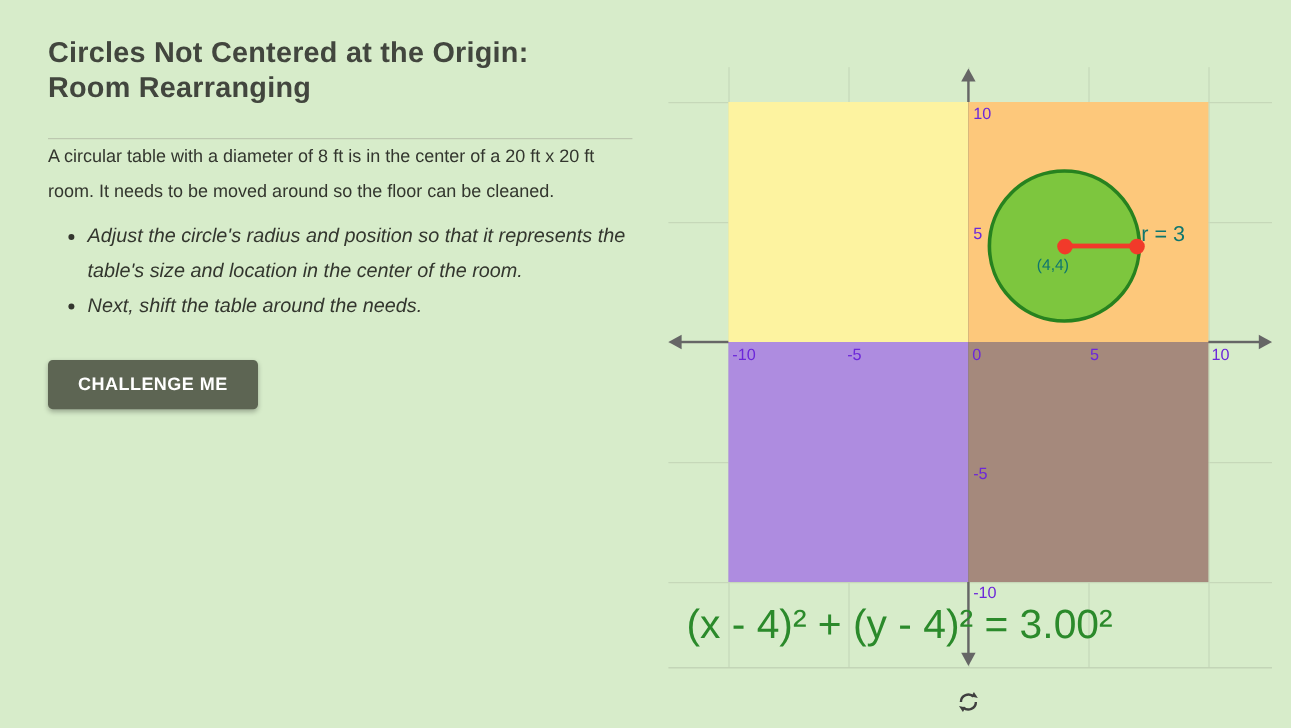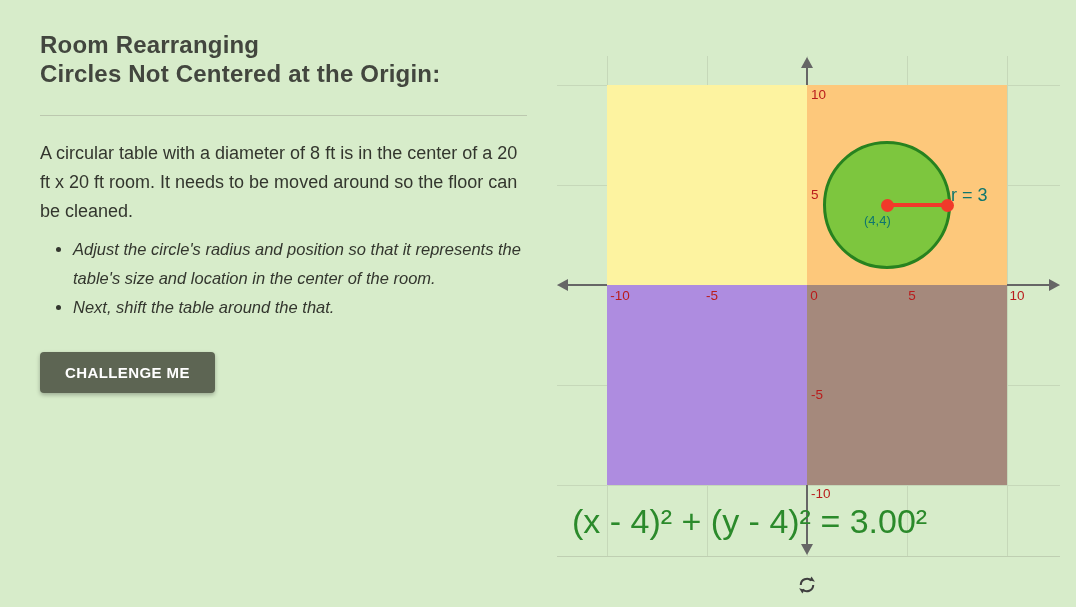--- a/index.html
+++ b/index.html
@@ -9,21 +9,21 @@
     background: #d7ecca;
     font-family: "Liberation Sans", sans-serif;
     overflow: hidden;
   }
 
   
   .left-panel { position: absolute; left: 40px; top: 30px; width: 490px; }
   .title { font-size: 24px; font-weight: bold; color: #42463e; line-height: 29px; letter-spacing: .2px; }
   .title span { display: block; }
   .divider { border: none; border-top: 1px solid #bcc8af; margin-top: 27px; width: 487px; }
-  .description { margin-top: 23px; font-size: 18px; line-height: 29px; color: #33362e; }
+  .description { font-size: 15px; line-height: 29px; color: #33362e; }
   .bullet-list { margin-top: 9px; padding-left: 33px; font-style: italic; }
   .bullet-list li { font-size: 16.5px; line-height: 29px; color: #33362e; }
   .challenge-btn {
     display: inline-block; margin-top: 30px; padding: 0 25px; height: 41px;
     background: #5d6553; color: #ffffff; border: none; border-radius: 4px;
     font-family: "Liberation Sans", sans-serif; font-size: 15px; font-weight: bold;
     letter-spacing: .4px; box-shadow: 0 2px 4px rgba(0,0,0,.28); cursor: pointer;
   }
 
   
@@ -55,49 +55,49 @@
   }
   .radius-line { position: absolute; left: 330px; top: 147px; width: 61px; height: 4px; background: #f13a2a; z-index: 4; }
   .dot { position: absolute; width: 13px; height: 13px; border-radius: 50%; background: #f13a2a; z-index: 4; }
   .dot-center { left: 324px; top: 143px; }
   .dot-edge   { left: 384px; top: 143px; cursor: ew-resize; }
 
   .graph-label { position: absolute; color: #0f766e; z-index: 5; white-space: nowrap; }
   .label-center { left: 307px; top: 157px; font-size: 13px; }
   .label-radius { left: 394px; top: 129px; font-size: 18px; }
 
-  .tick { position: absolute; color: #b91c1c; font-size: 13.5px; z-index: 5; white-space: nowrap; }
+  .tick { position: absolute; color: #6d28d9; font-size: 13.5px; z-index: 5; white-space: nowrap; }
   .xt { top: 232px; transform: translateX(-50%); }
   .xt0 { left: 63px; } .xt1 { left: 155px; } .xt2 { left: 257px; } .xt3 { left: 355px; } .xt4 { left: 460px; }
   .yt { left: 254px; }
   .yt0 { top: 31px; } .yt1 { top: 131px; } .yt2 { top: 331px; } .yt3 { top: 430px; }
 
   .equation {
     position: absolute; left: 0; top: 446px; width: 503px; padding-left: 15px;
     text-align: left; font-size: 34px; color: #2b8a2b; z-index: 6; white-space: nowrap;
   }
 
   .refresh-btn {
     position: absolute; left: 239px; top: 518px; width: 22px; height: 22px;
     background: transparent; border: none; cursor: pointer; z-index: 6; padding: 0;
   }
 </style>
 </head>
 <body>
 
 <div class="left-panel">
   <h1 class="title">
+    <span>Circles Not Centered at the Origin:</span>
     <span>Room Rearranging</span>
-    <span>Circles Not Centered at the Origin:</span>
   </h1>
   <hr class="divider">
   <p class="description">A circular table with a diameter of 8 ft is in the center of a 20 ft x 20 ft room. It needs to be moved around so the floor can be cleaned.</p>
   <ul class="bullet-list">
     <li>Adjust the circle's radius and position so that it represents the table's size and location in the center of the room.</li>
-    <li>Next, shift the table around the that.</li>
+    <li>Next, shift the table around the needs.</li>
   </ul>
   <button class="challenge-btn">CHALLENGE ME</button>
 </div>
 
 <div class="graph">
 
   <div class="gridline-v gv0"></div>
   <div class="gridline-v gv1"></div>
   <div class="gridline-v gv2"></div>
   <div class="gridline-v gv3"></div>

